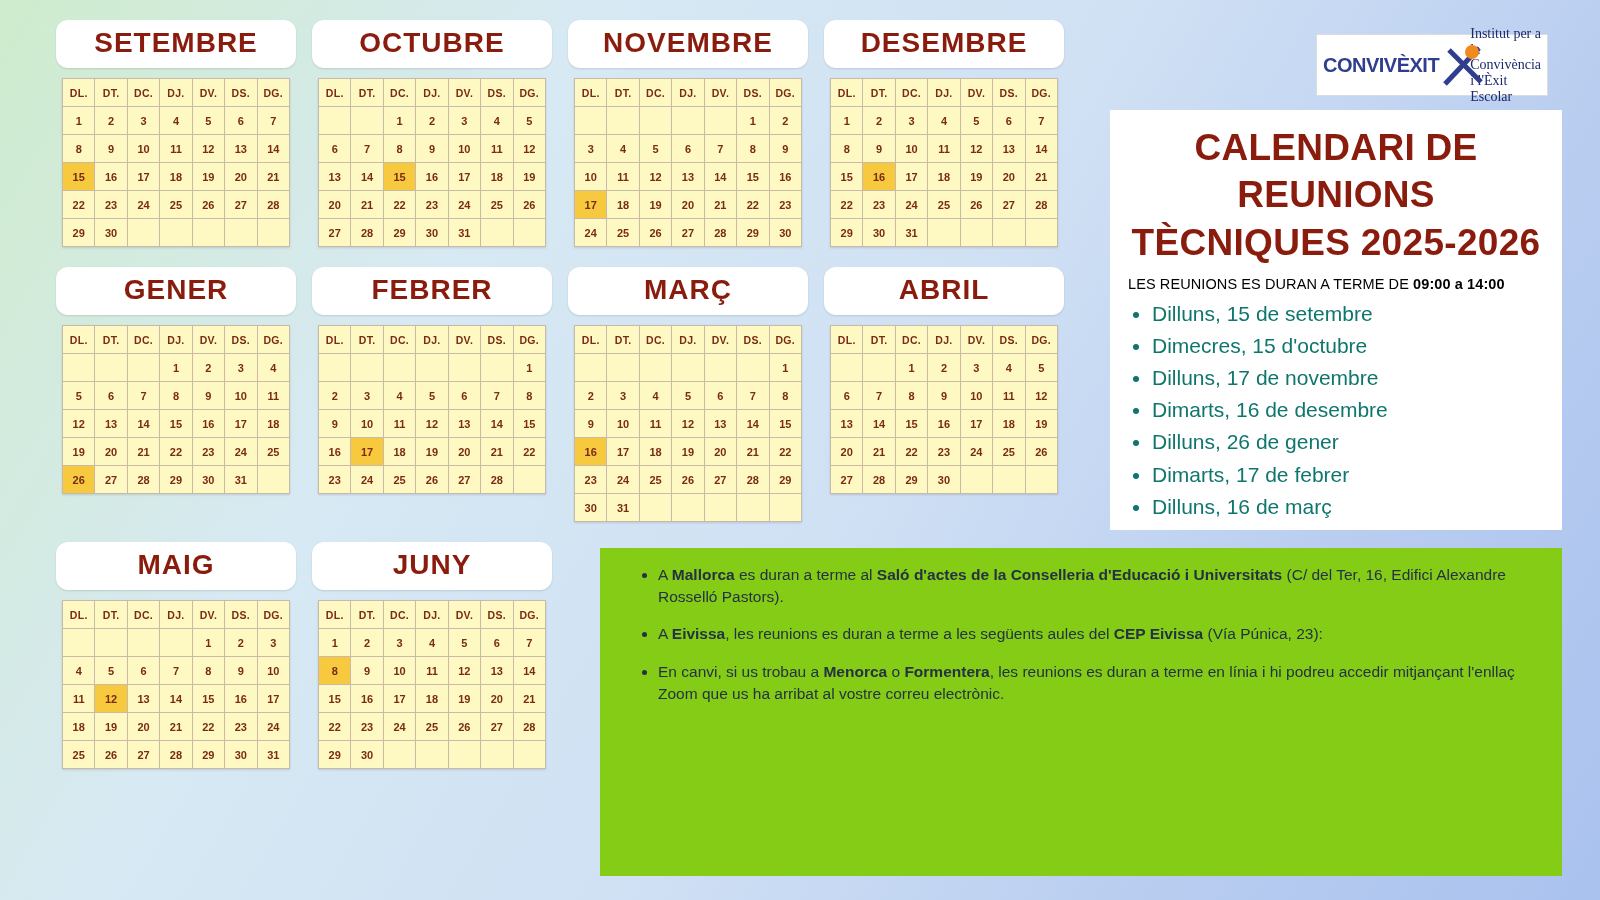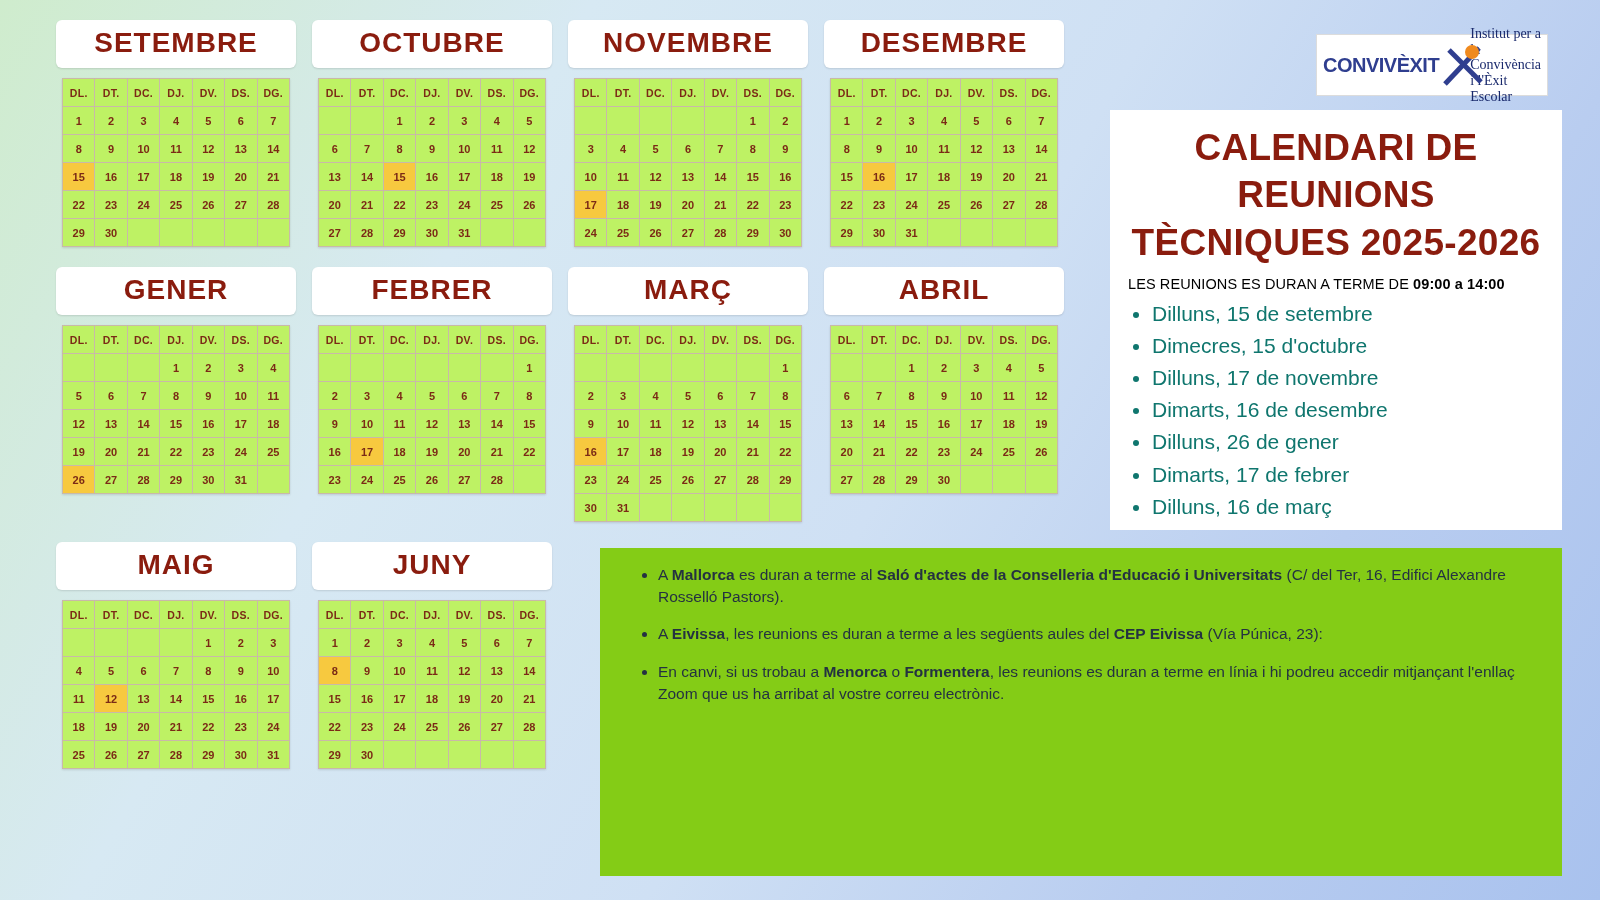--- a/index.html
+++ b/index.html
@@ -28,32 +28,32 @@
   .cal-row {
     display: flex;
     gap: 16px;
   }
   .cal {
     width: 240px;
     margin-bottom: 6px;
   }
   .cal-title {
     background: #ffffff;
-    border-radius: 6px;
+    border-radius: 12px;
     text-align: center;
     color: #8a1c0e;
     font-weight: bold;
     font-size: 28px;
     letter-spacing: 1px;
     padding: 7px 0 9px 0;
     box-shadow: 0 1px 2px rgba(0,0,0,0.12);
   }
   .cal-table {
     margin-top: 10px;
-    background: #bef264;
+    background: #fef9c3;
     border-collapse: collapse;
     width: 228px;
     margin-left: 6px;
     box-shadow: 0 1px 2px rgba(0,0,0,0.12);
   }
   .cal-table th, .cal-table td {
     border: 1px solid #c9b9a8;
     width: 32.5px;
     height: 28px;
     text-align: center;

